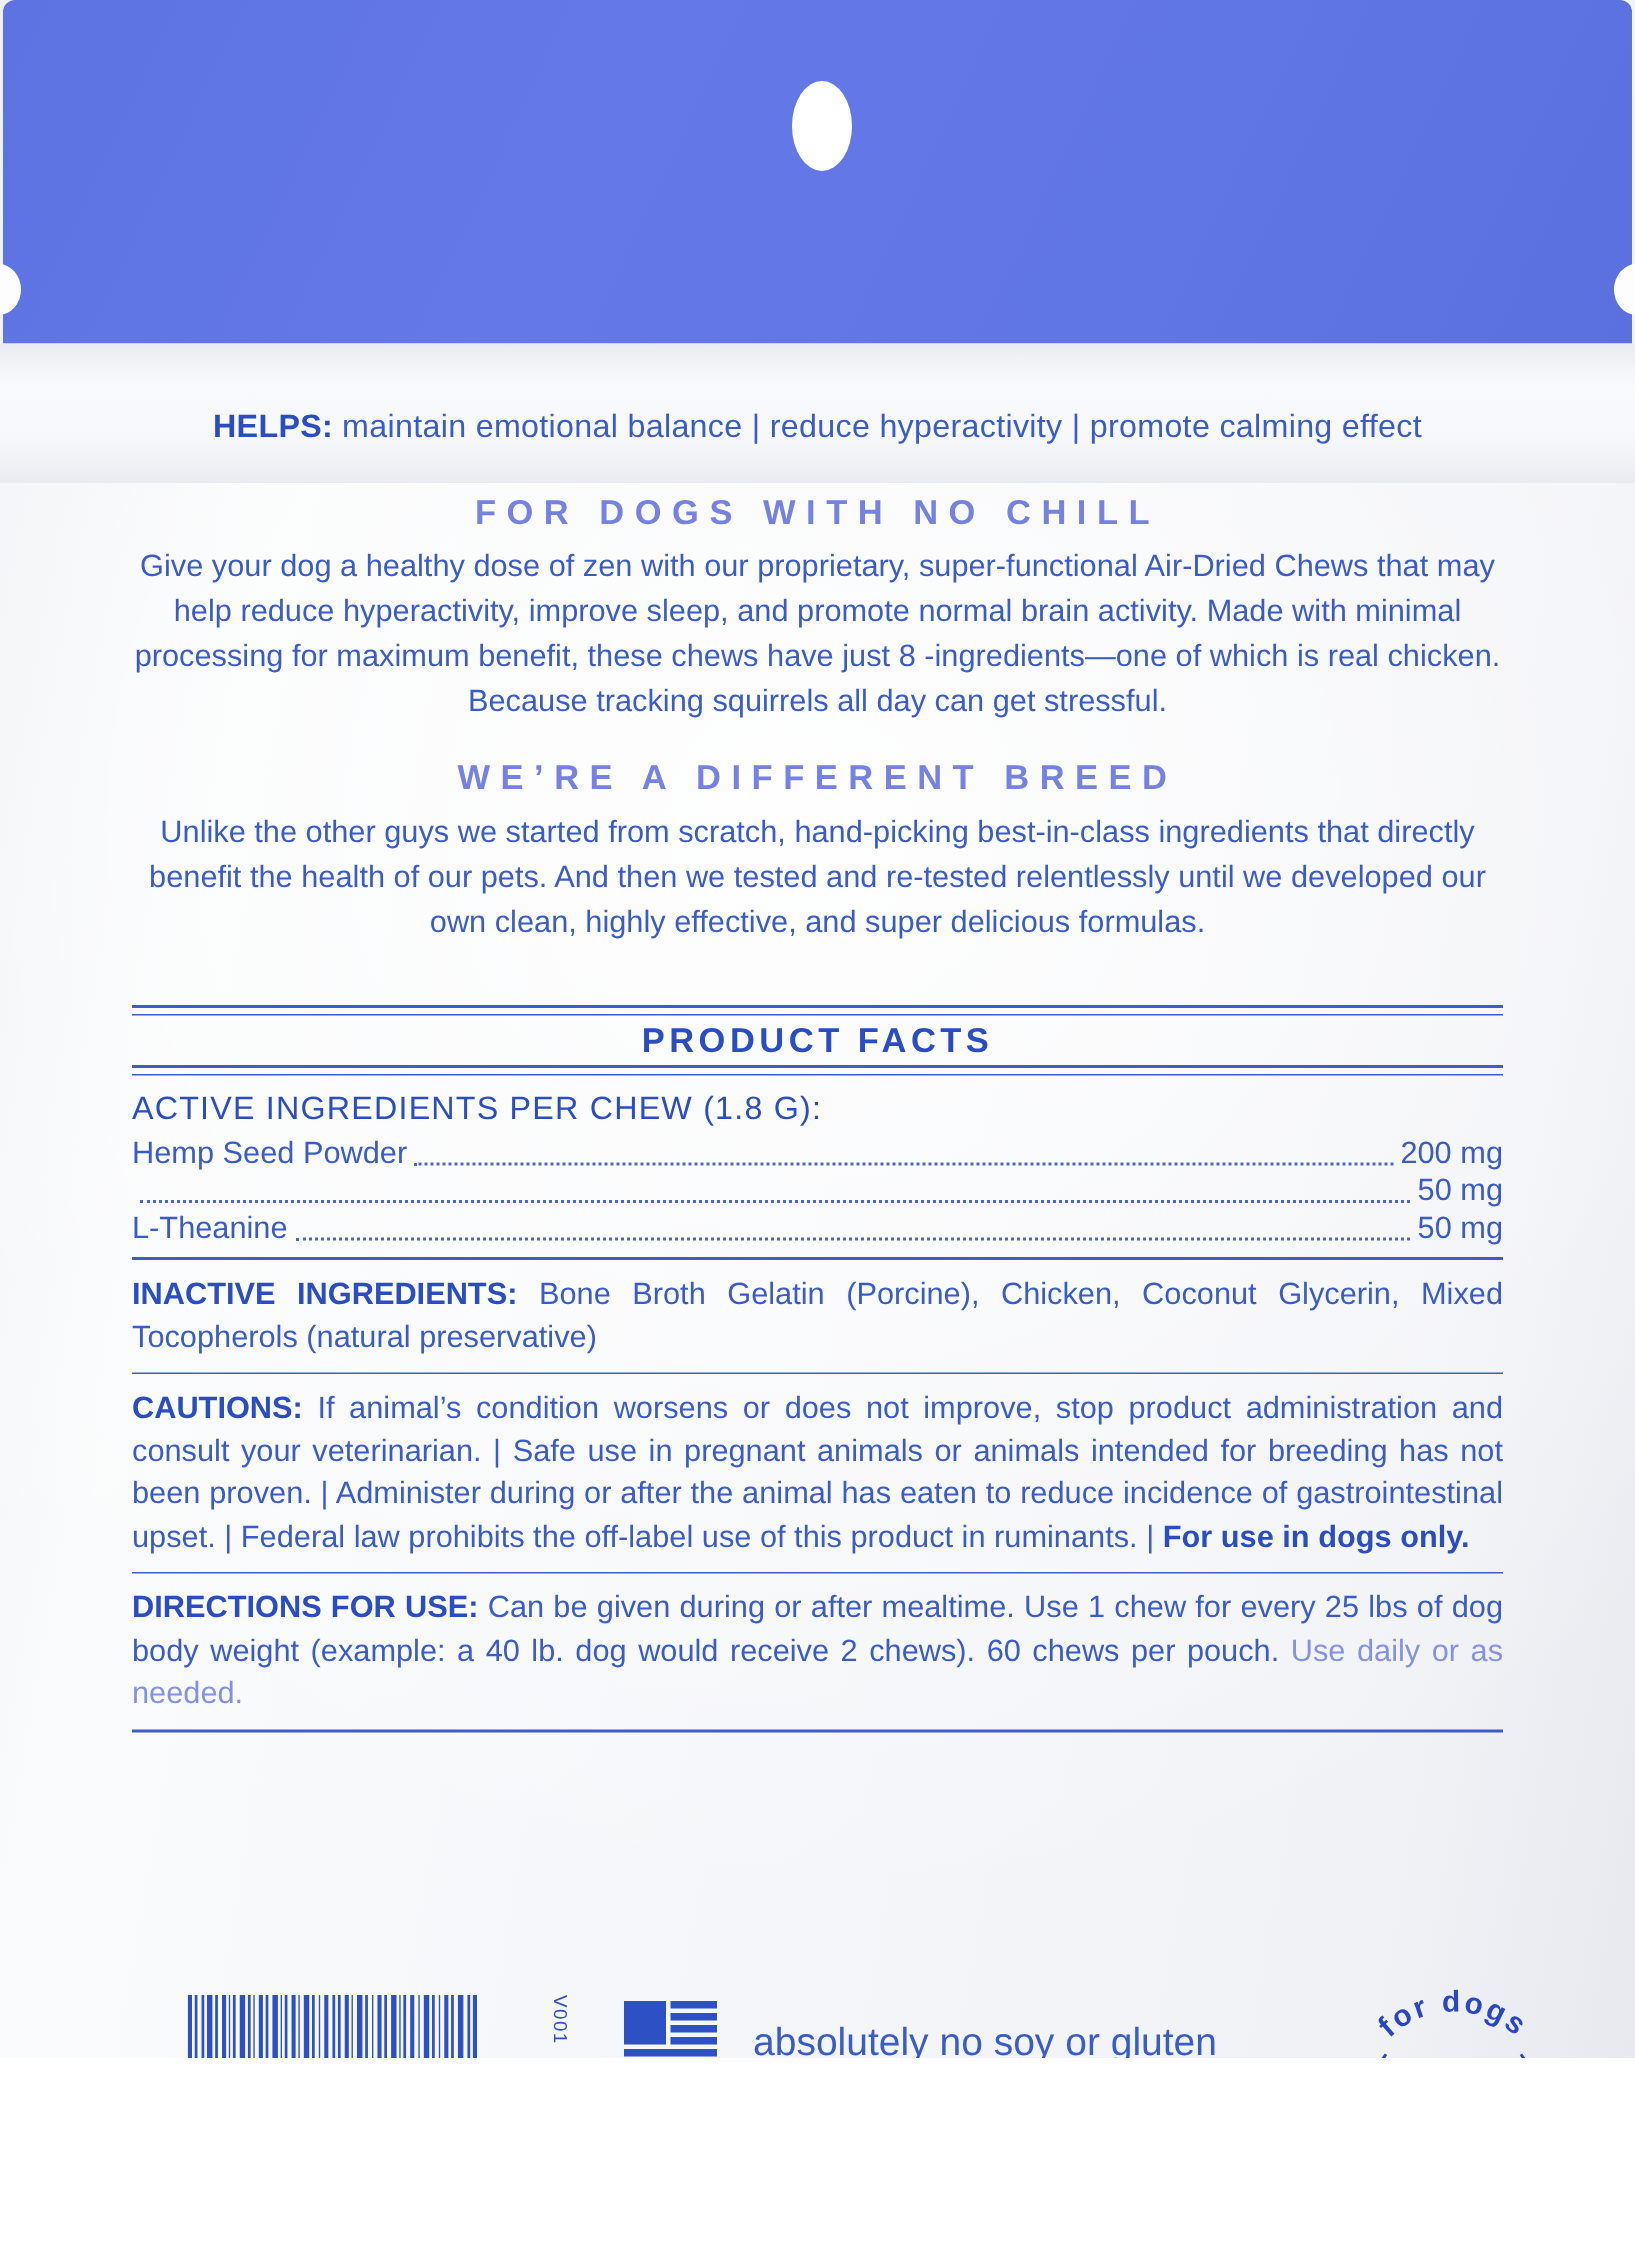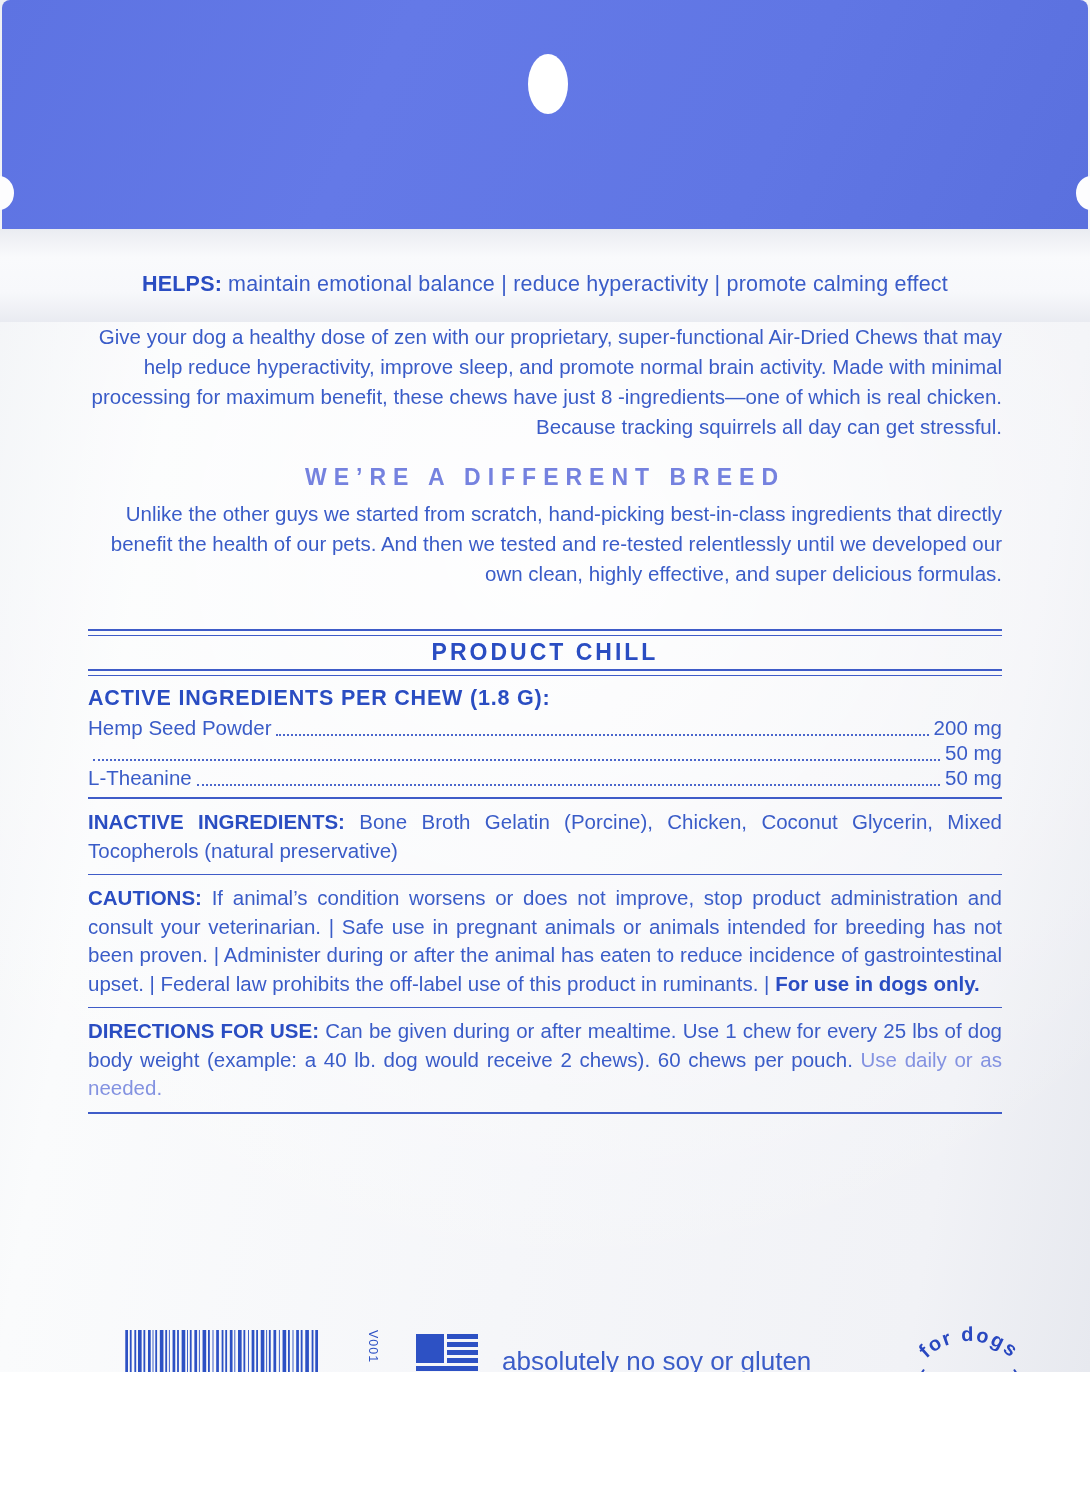--- a/index.html
+++ b/index.html
@@ -42,36 +42,36 @@
   
   .content{
     position:absolute;top:322px;left:88px;width:914px;
   }
   .sec-head{
     margin:6px 0 8px;text-align:center;
     font-size:23px;font-weight:600;letter-spacing:7px;color:#7582df;
   }
   .sec-head.second{margin-top:22px;}
   .para{
-    margin:0 0 4px;text-align:right;
+    margin:0 0 4px;text-align:center;
     font-size:20.5px;line-height:30px;color:#3a5cc8;font-weight:500;
   }
   .tagline{
     margin:30px 0 0;text-align:center;
     font-size:27px;font-weight:600;letter-spacing:4.5px;color:#7582df;
   }
   
   .pf{margin-top:40px;}
   .rule-d{height:4px;border-top:2px solid #3f5cc8;border-bottom:1.5px solid #3f5cc8;}
   .pf-title{
     margin:3px 0;text-align:center;
     font-size:23px;font-weight:700;letter-spacing:3px;color:#2a4dc2;
   }
   .pf-active-h{
-    margin:10px 0 4px;font-size:21.5px;font-weight:700;color:#2a4dc2;letter-spacing:0.8px;
+    margin:10px 0 4px;font-size:21.5px;font-weight:400;color:#2a4dc2;letter-spacing:0.8px;
   }
   .pf-row{
     display:flex;align-items:flex-end;
     font-size:20.5px;line-height:25px;color:#3a5cc8;font-weight:500;
   }
   .pf-dots{flex:1;border-bottom:2.5px dotted #4a66cc;margin:0 5px 4px;}
   .rule-s{border-top:2.5px solid #3f5cc8;margin-top:7px;}
   .rule-t{border-top:1.8px solid #3f5cc8;}
   .block{
     margin:0;padding:9px 0;
@@ -112,29 +112,30 @@
   <div class="notch right"></div>
 
   <div class="seam">
     <div class="helps">
       <span class="lbl">HELPS:</span><span>maintain emotional balance | reduce hyperactivity | promote calming effect</span>
     </div>
   </div>
 
   <div class="content">
 
+    <div class="sec-head">FOR DOGS WITH NO CHILL</div>
     <p class="para">Give your dog a healthy dose of zen with our proprietary, super-functional Air-Dried Chews that may help reduce hyperactivity, improve sleep, and promote normal brain activity. Made with minimal processing for maximum benefit, these chews have just 8 -ingredients—one of which is real chicken. Because tracking squirrels all day can get stressful.</p>
 
     <div class="sec-head second">WE’RE A DIFFERENT BREED</div>
     <p class="para">Unlike the other guys we started from scratch, hand-picking best-in-class ingredients that directly benefit the health of our pets. And then we tested and re-tested relentlessly until we developed our own clean, highly effective, and super delicious formulas.</p>
 
 
     <div class="pf">
       <div class="rule-d"></div>
-      <div class="pf-title">PRODUCT CHILL</div>
+      <div class="pf-title">PRODUCT FACTS</div>
       <div class="rule-d"></div>
 
       <div class="pf-active-h">ACTIVE INGREDIENTS PER CHEW (1.8 G):</div>
 
       <div class="pf-row">
         <span>Hemp Seed Powder</span>
         <span class="pf-dots"></span>
         <span>200 mg</span>
       </div>
       <div class="pf-row">

